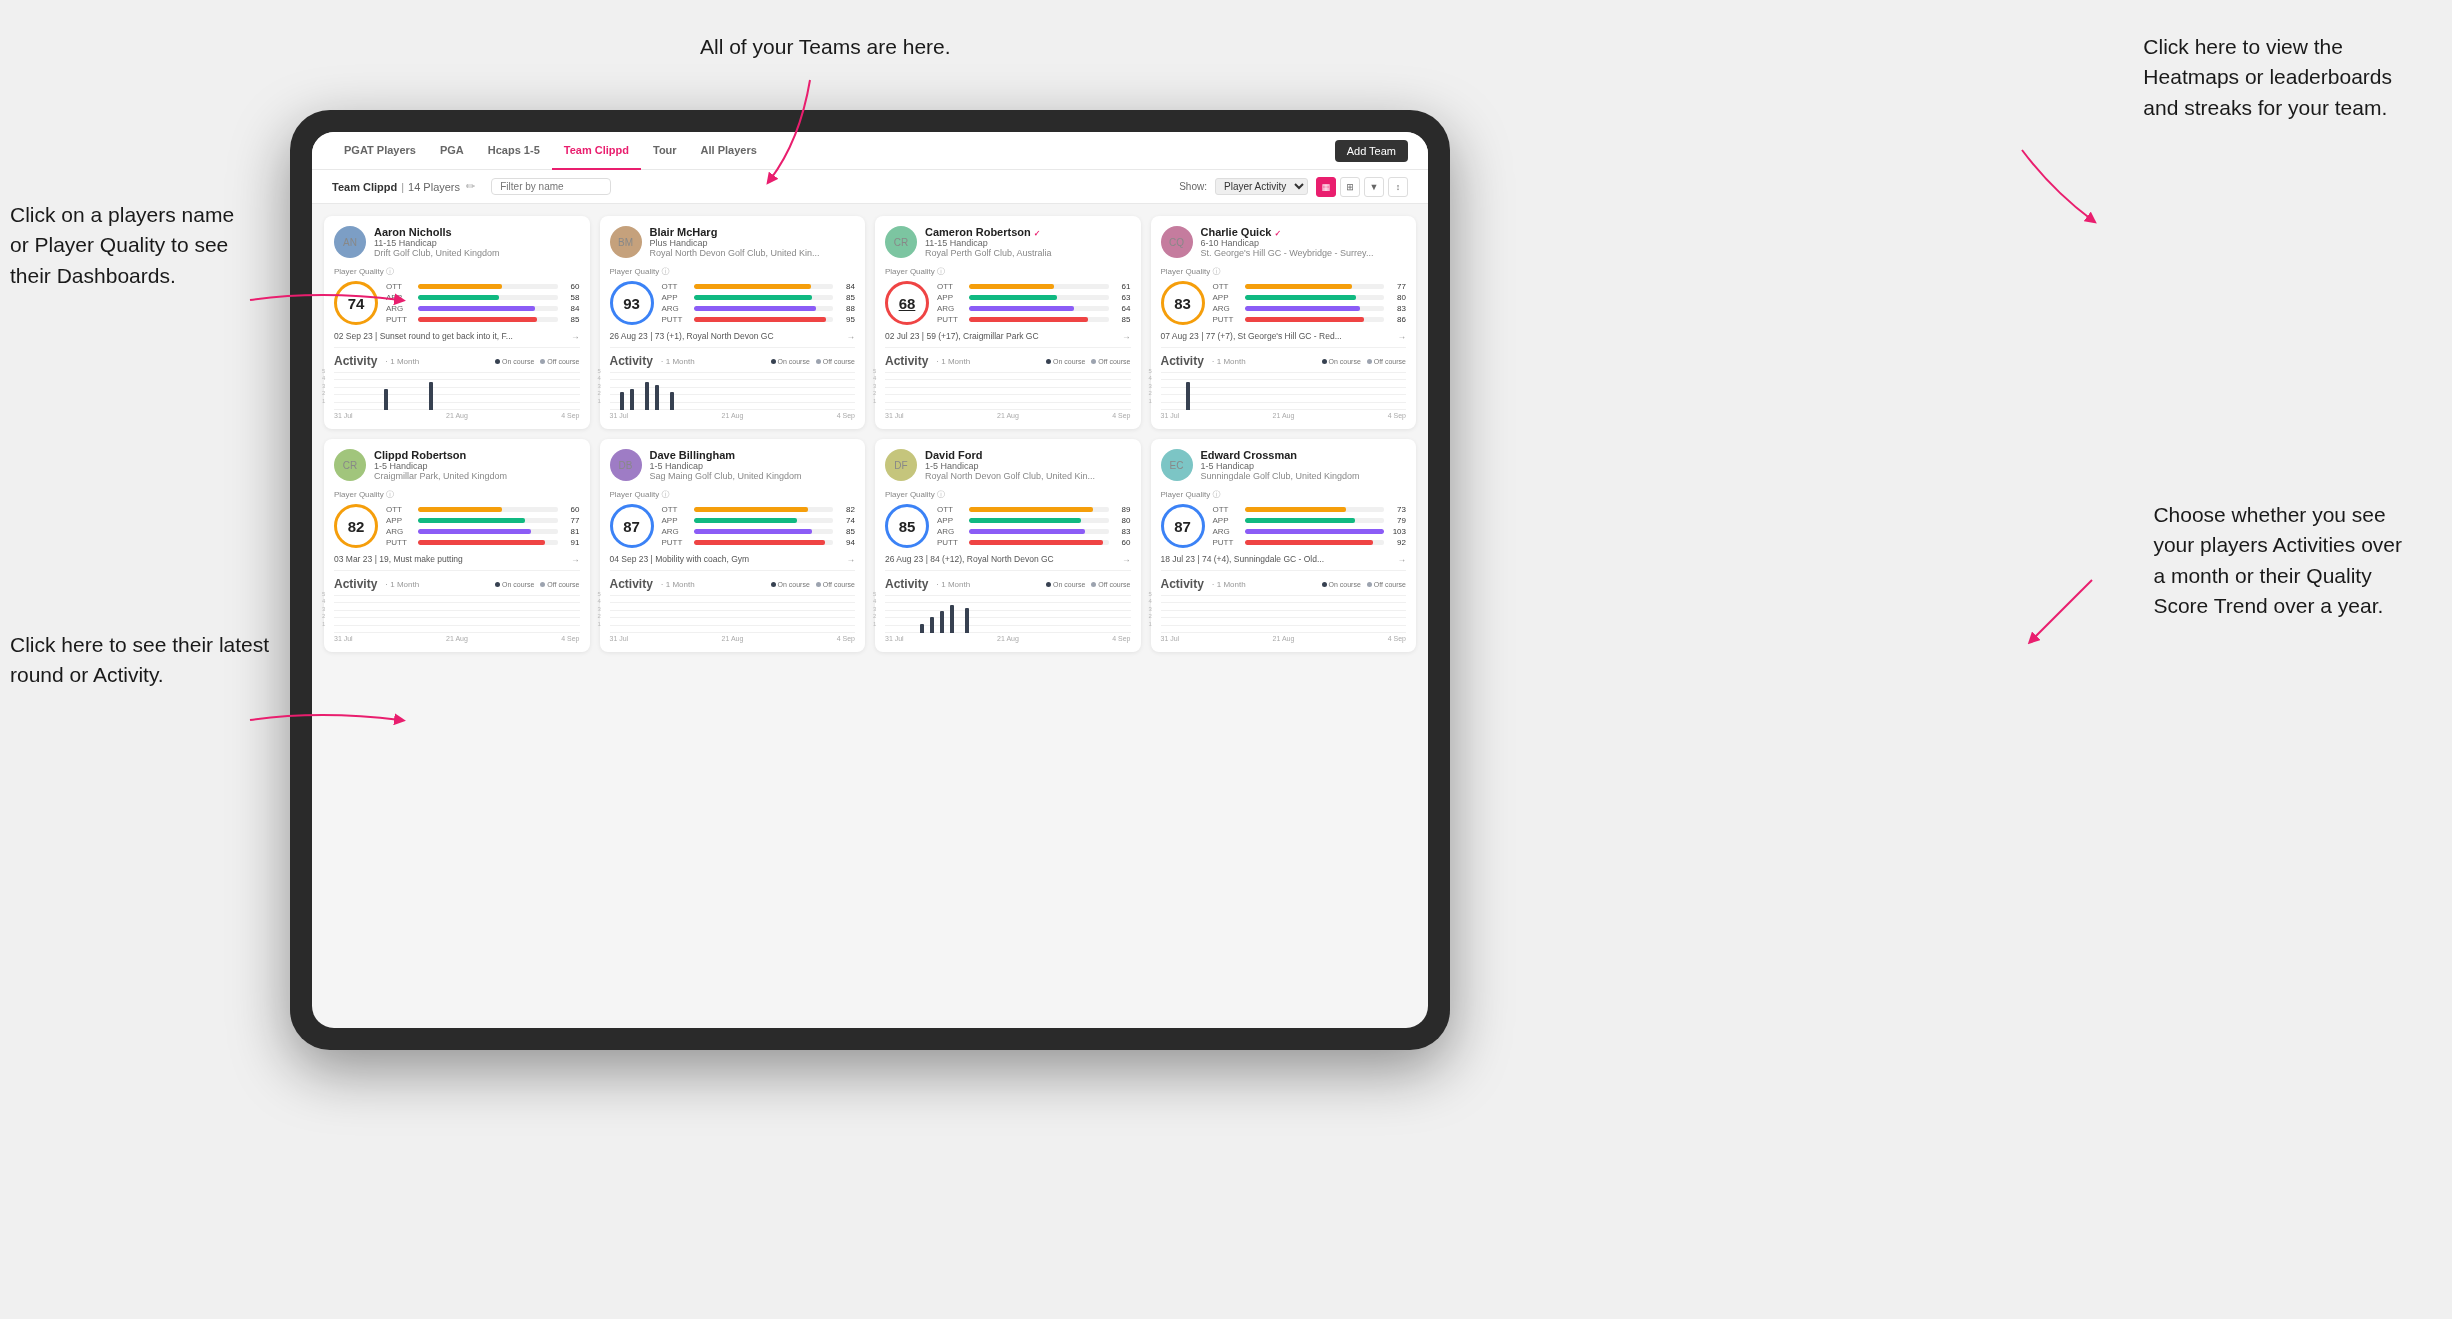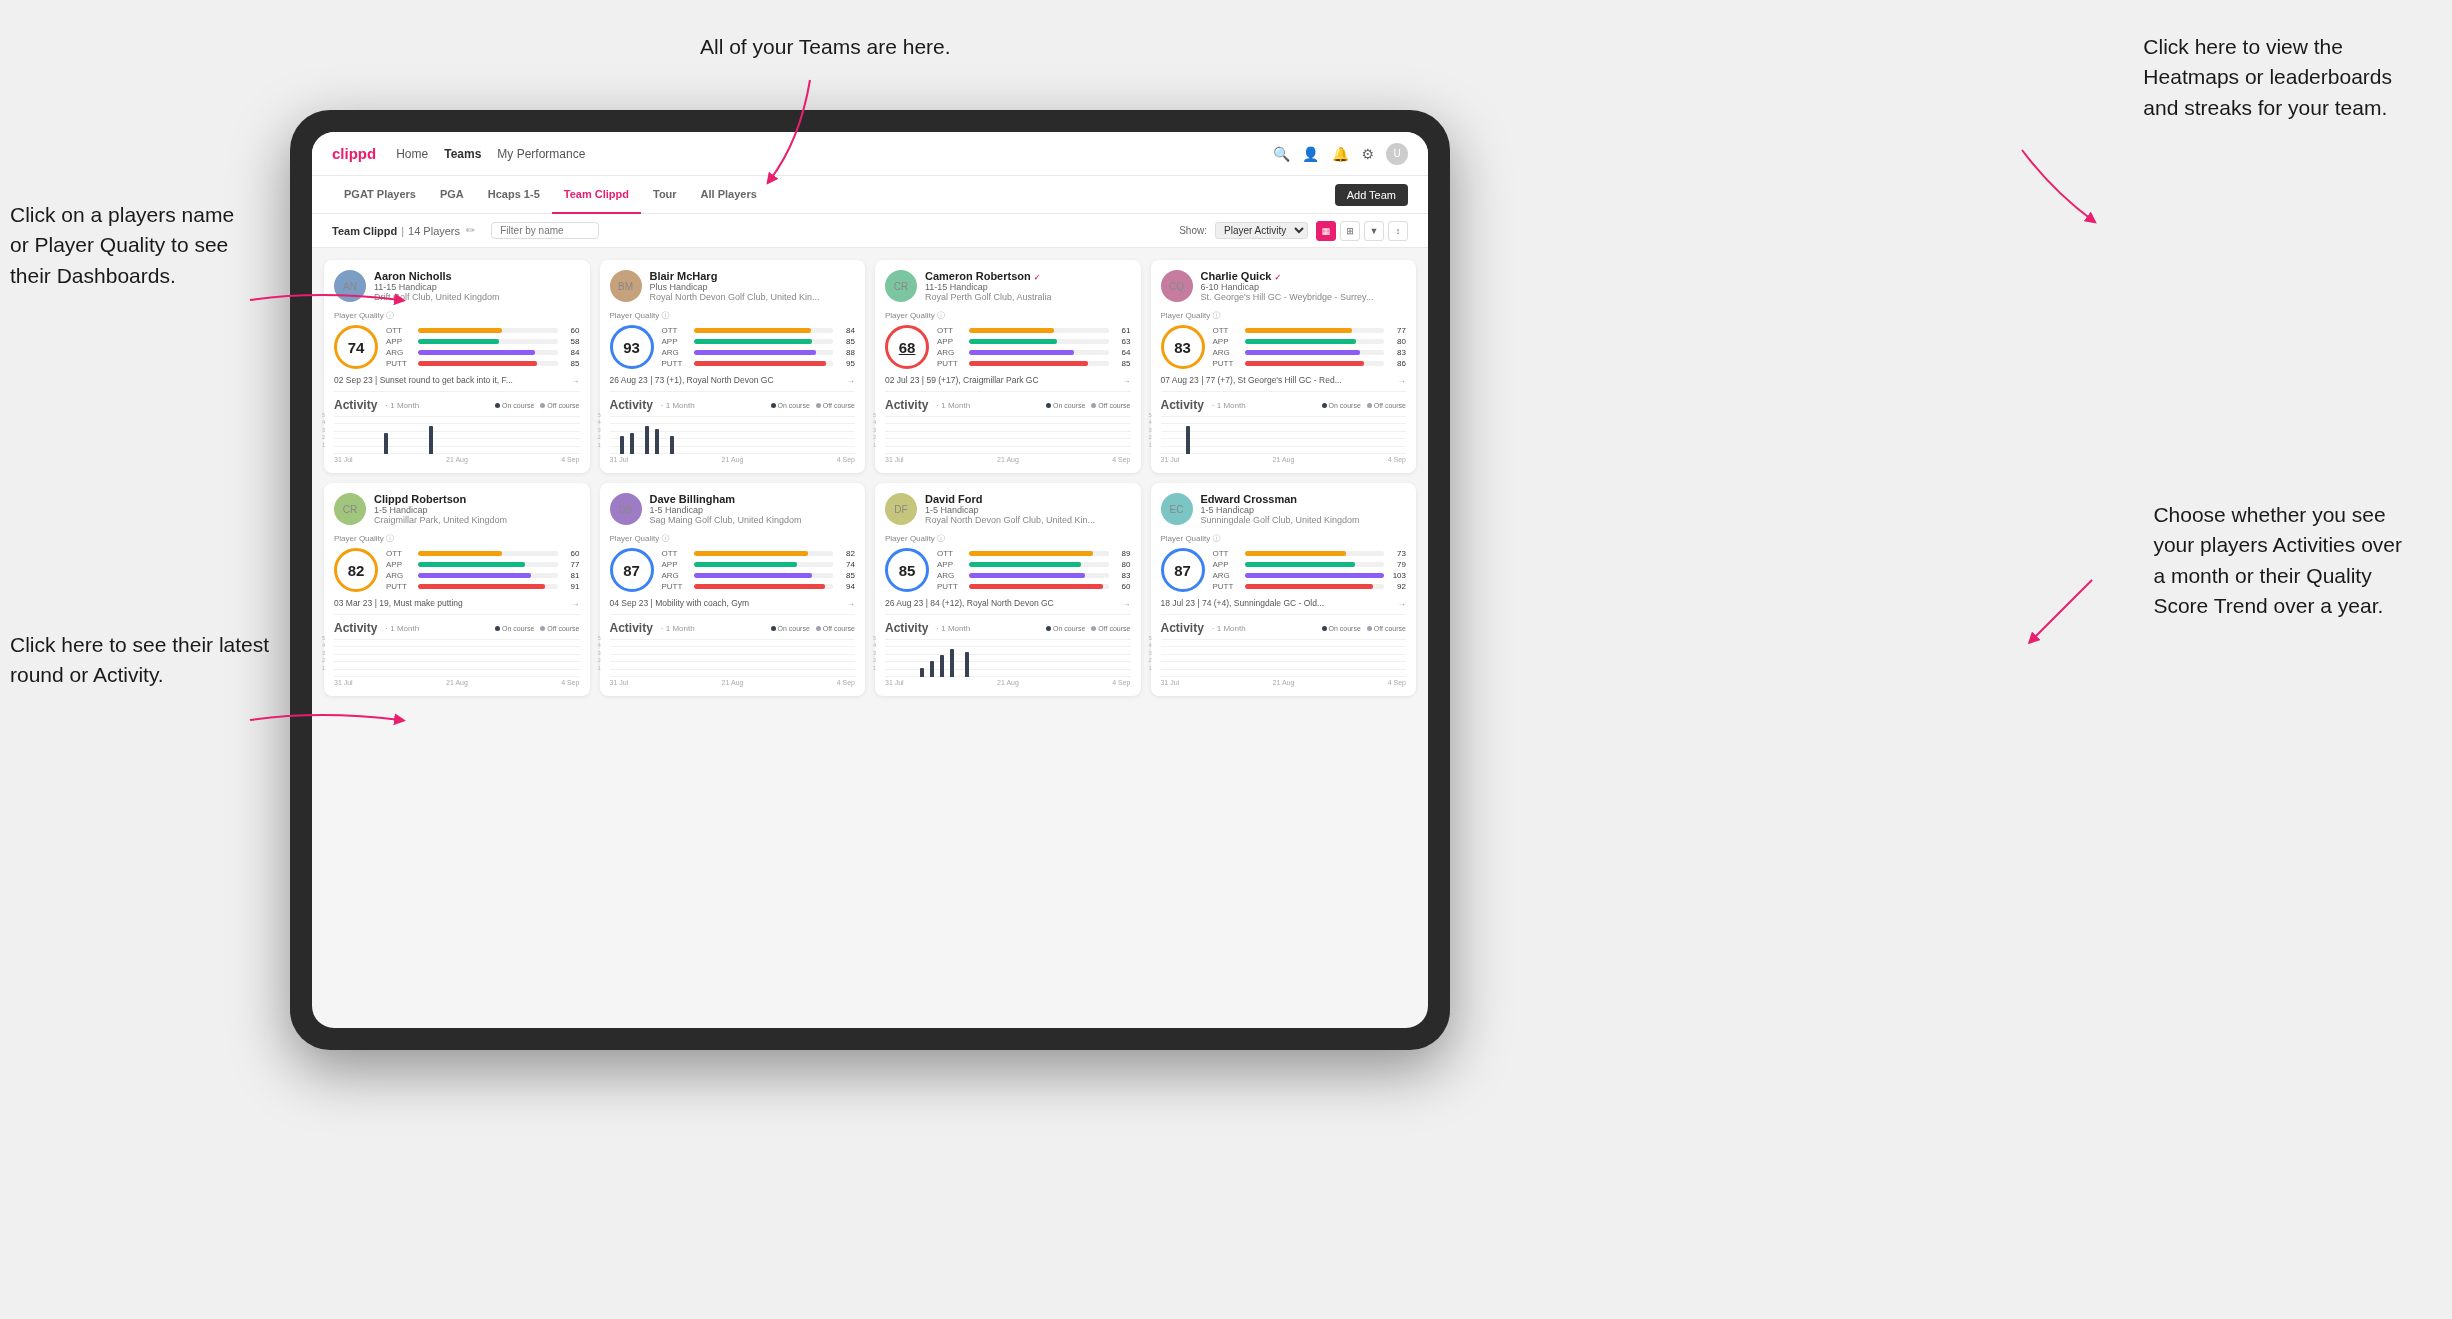--- a/index.html
+++ b/index.html
@@ -155,21 +155,21 @@
       margin-left: 6px;
       cursor: pointer;
     }
     .team-header-search {
       margin-left: 16px;
       border: 1px solid #ddd;
       border-radius: 4px;
       padding: 2px 8px;
       font-size: 10px;
       color: #999;
-      width: 108px;
+      width: 120px;
     }
     .team-header-show {
       margin-left: auto;
       display: flex;
       align-items: center;
       gap: 8px;
     }
     .show-label {
       font-size: 10px;
       color: #666;
@@ -436,35 +436,20 @@
     .arrow-svg {
       position: absolute;
     }
   </style>
 </head>
 <body>
 
 <div class="tablet-frame">
   <div class="tablet-screen">
 
-    <div class="nav-bar">
-      <div class="nav-logo">clippd</div>
-      <div class="nav-links">
-        <span class="nav-link">Home</span>
-        <span class="nav-link active">Teams</span>
-        <span class="nav-link">My Performance</span>
-      </div>
-      <div class="nav-icons">
-        <span class="nav-icon">🔍</span>
-        <span class="nav-icon">👤</span>
-        <span class="nav-icon">🔔</span>
-        <span class="nav-icon">⚙</span>
-        <span class="nav-avatar">U</span>
-      </div>
-    </div>
 
     <div class="sub-nav">
       <span class="sub-tab">PGAT Players</span>
       <span class="sub-tab">PGA</span>
       <span class="sub-tab">Hcaps 1-5</span>
       <span class="sub-tab active">Team Clippd</span>
       <span class="sub-tab">Tour</span>
       <span class="sub-tab">All Players</span>
       <button class="add-team-btn">Add Team</button>
     </div>

